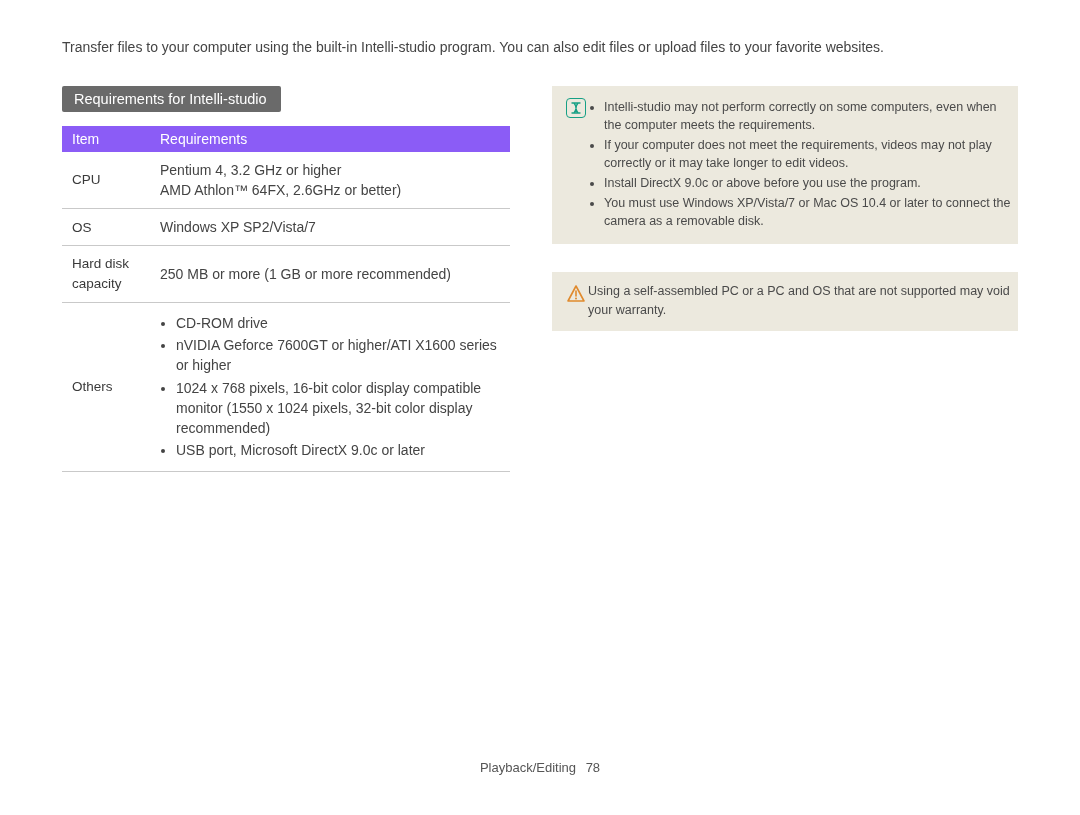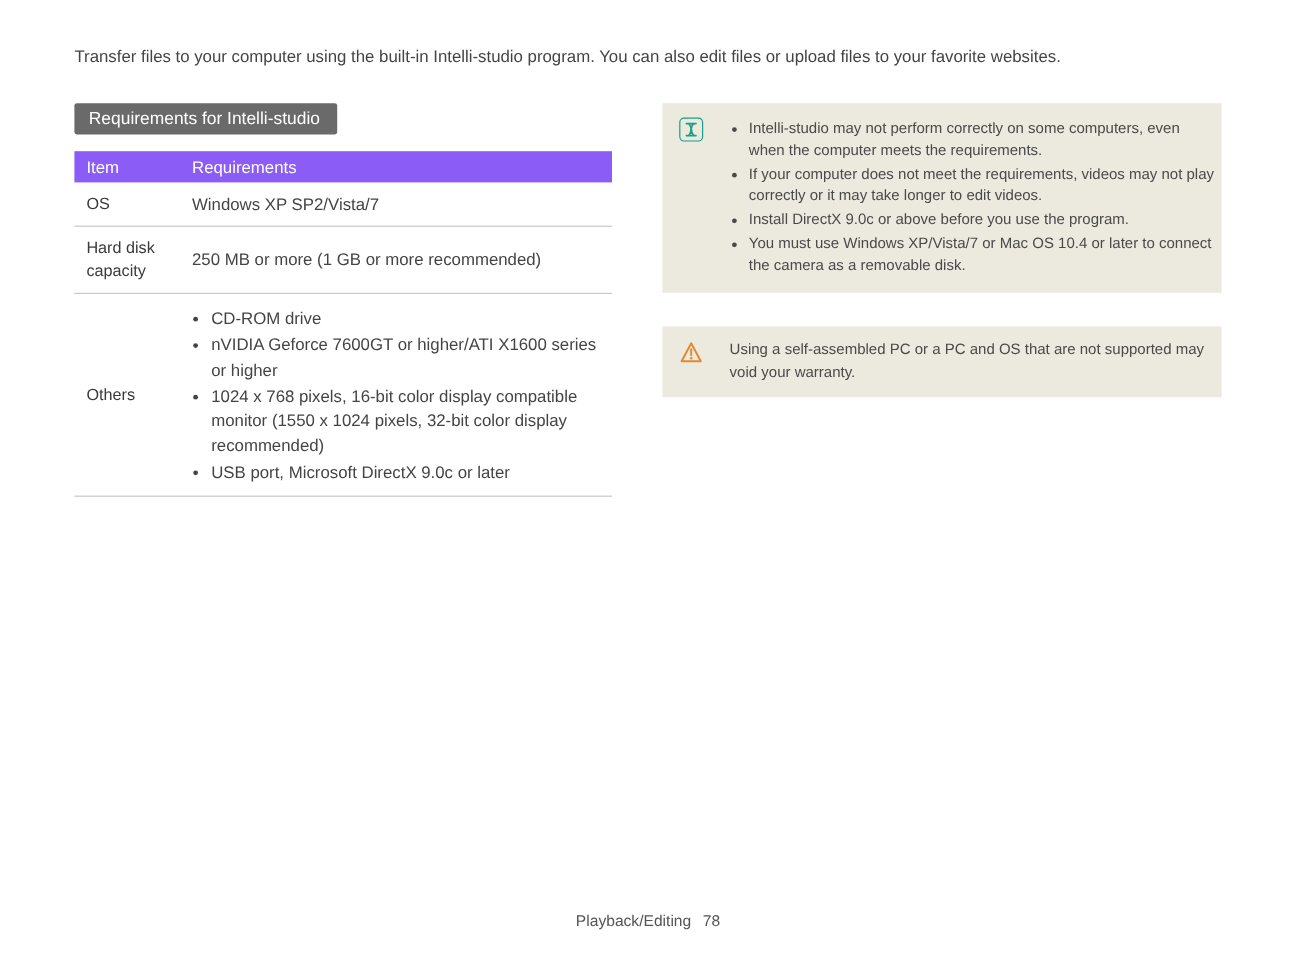--- a/index.html
+++ b/index.html
@@ -74,21 +74,21 @@
     margin: 0;
     padding-left: 16px;
   }
   table.req-table ul li { margin: 2px 0; }
 
   .note-box {
     background: #ece9de;
     padding: 10px 2px 12px 14px;
     margin-bottom: 28px;
     display: flex;
-    gap: 20px;
+    gap: 0;
     font-size: 12.5px;
     line-height: 1.45;
     color: #4a4a4a;
   }
   .note-box .icon-wrap {
     flex: 0 0 22px;
     display: flex;
     align-items: flex-start;
     padding-top: 2px;
   }
@@ -130,20 +130,27 @@
       <div class="section-pill">Requirements for Intelli-studio</div>
 
       <table class="req-table">
         <thead>
           <tr>
             <th>Item</th>
             <th>Requirements</th>
           </tr>
         </thead>
         <tbody>
+          <tr>
+            <td>CPU</td>
+            <td>
+              <div>Pentium 4, 3.2 GHz or higher</div>
+              <div>AMD Athlon™ 64FX, 2.6GHz or better)</div>
+            </td>
+          </tr>
           <tr>
             <td>OS</td>
             <td>Windows XP SP2/Vista/7</td>
           </tr>
           <tr>
             <td>Hard disk capacity</td>
             <td>250 MB or more (1 GB or more recommended)</td>
           </tr>
           <tr>
             <td>Others</td>

